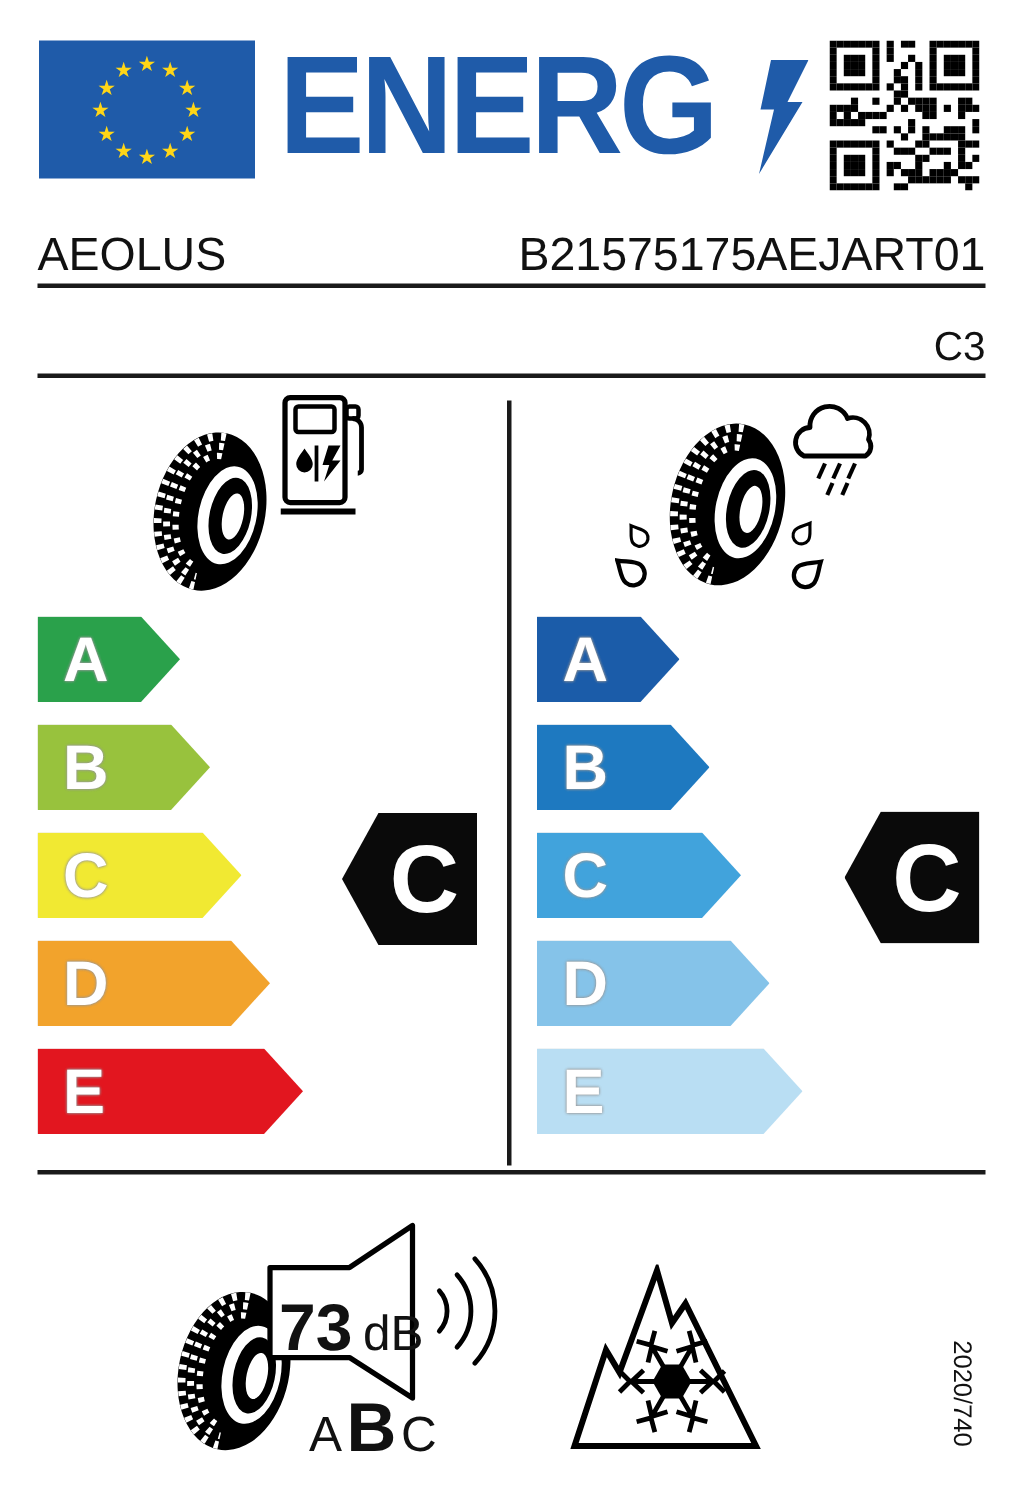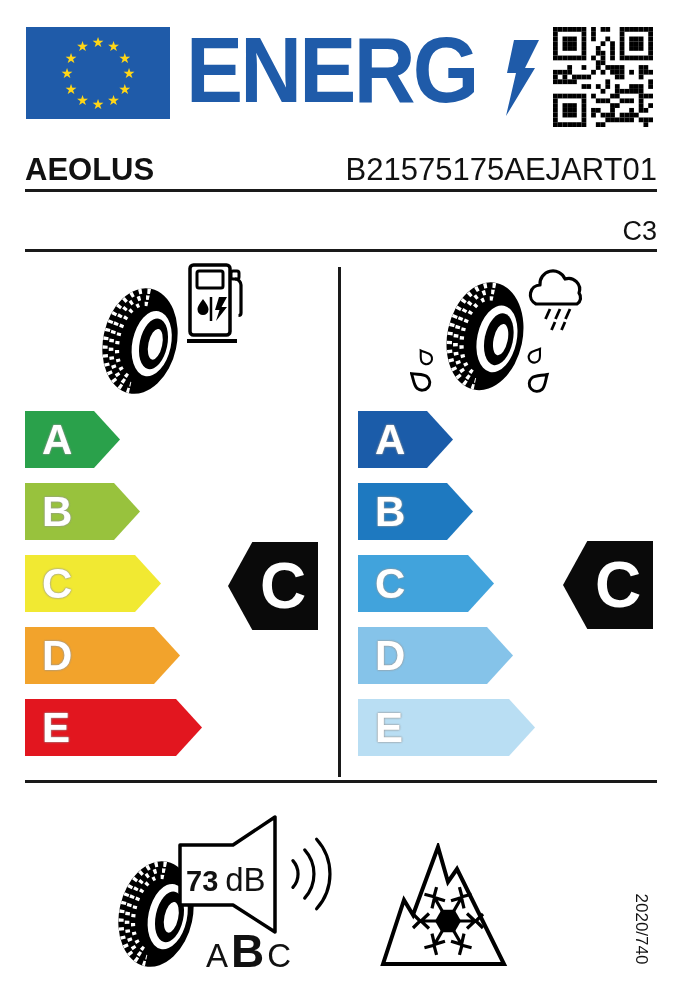--- a/index.html
+++ b/index.html
@@ -10,21 +10,21 @@
   }
   .abs{position:absolute;}
   
   #flag{left:26px;top:27px;width:144px;height:92px;background:var(--eu-blue);}
   .star{position:absolute;font-size:14px;line-height:14px;transform:translate(-50%,-50%);}
   #energ{left:186px;top:24px;font-size:93px;font-weight:bold;line-height:1;
          letter-spacing:-3px;color:var(--eu-blue);transform:scaleX(.92);transform-origin:left top;white-space:nowrap;}
   #bolt{left:505px;top:40px;}
   #qr{left:553px;top:27px;}
   
-  #brand{left:25px;top:152px;font-size:31px;font-weight:bold;line-height:36px;}
+  #brand{left:25px;top:152px;font-size:31px;font-weight:normal;line-height:36px;}
   #typeid{right:25px;top:152px;font-size:31px;line-height:36px;text-align:center;}
   #size{left:25px;top:204px;font-size:36px;line-height:42px;}
   #tclass{right:25px;top:216px;font-size:27px;line-height:30px;text-align:right;}
   .hline{left:25px;width:632px;height:3px;background:#1a1a1a;}
   #line1{top:189px;} #line2{top:249px;} #line3{top:780px;}
   #vline{left:338px;top:267px;width:3px;height:510px;background:#1a1a1a;}
   
   #fuel-tire{left:94px;top:281px;} #pump{left:187px;top:262px;}
   #wet-tire{left:410px;top:278px;} #cloud{left:520px;top:262px;}
   
@@ -41,21 +41,21 @@
   .arrow span{margin-left:17px;font-size:42px;font-weight:bold;color:#fff;line-height:1;
               text-shadow:0 0 2px #999,0 0 2px #999;}
   .badge{width:90px;height:88px;background:#0a0a0a;display:flex;align-items:center;justify-content:center;
          clip-path:polygon(0 50%, 27% 0, 100% 0, 100% 100%, 27% 100%);}
   .badge span{font-size:64px;font-weight:bold;color:#fff;line-height:1;margin-left:20px;}
   #fuel-badge{left:228px;top:542px;} #wet-badge{left:563px;top:541px;}
   
   #noise-tire{left:106px;top:857px;}
   #speaker{left:172px;top:808px;}
   #db-label{left:186px;top:861px;display:flex;align-items:baseline;white-space:nowrap;}
-  #db-label .db-num{font-size:29px;font-weight:bold;}
+  #db-label .db-num{font-size:44px;font-weight:bold;}
   #db-label .db-unit{font-size:33px;margin-left:7px;}
   #noise-classes{left:206px;top:924px;display:flex;align-items:baseline;gap:3px;}
   #noise-classes span{font-size:33px;line-height:1.2;}
   #noise-classes span.active{font-size:46px;font-weight:bold;}
   #mountain{left:380px;top:843px;}
   #regulation{left:604px;top:919px;width:74px;font-size:17px;text-align:center;
               transform:rotate(90deg);white-space:nowrap;}
   .blue-fill{fill:var(--eu-blue);}
 </style>
 </head>

